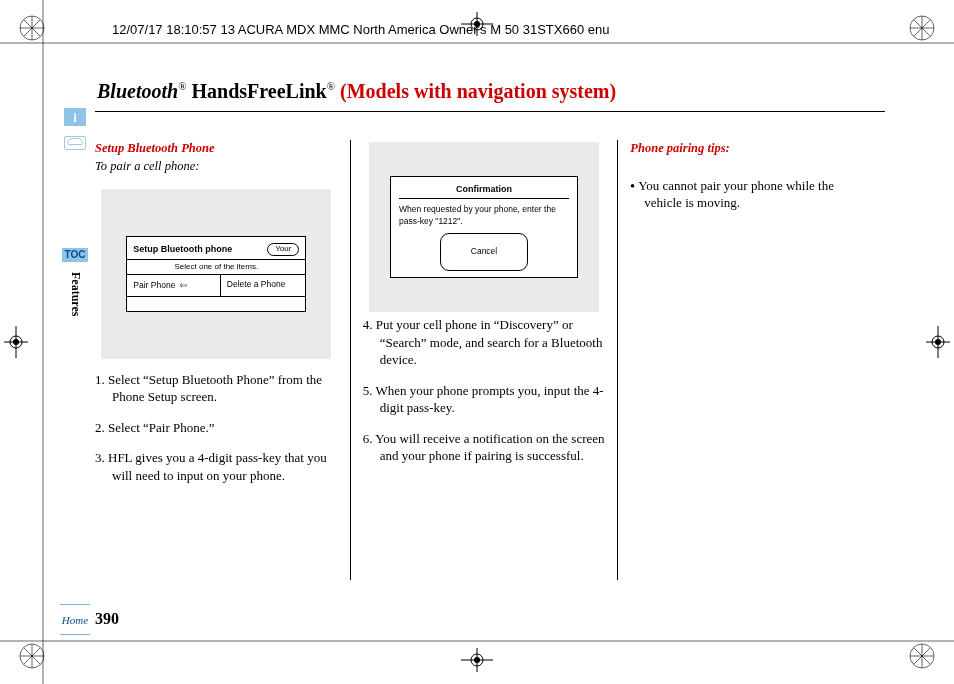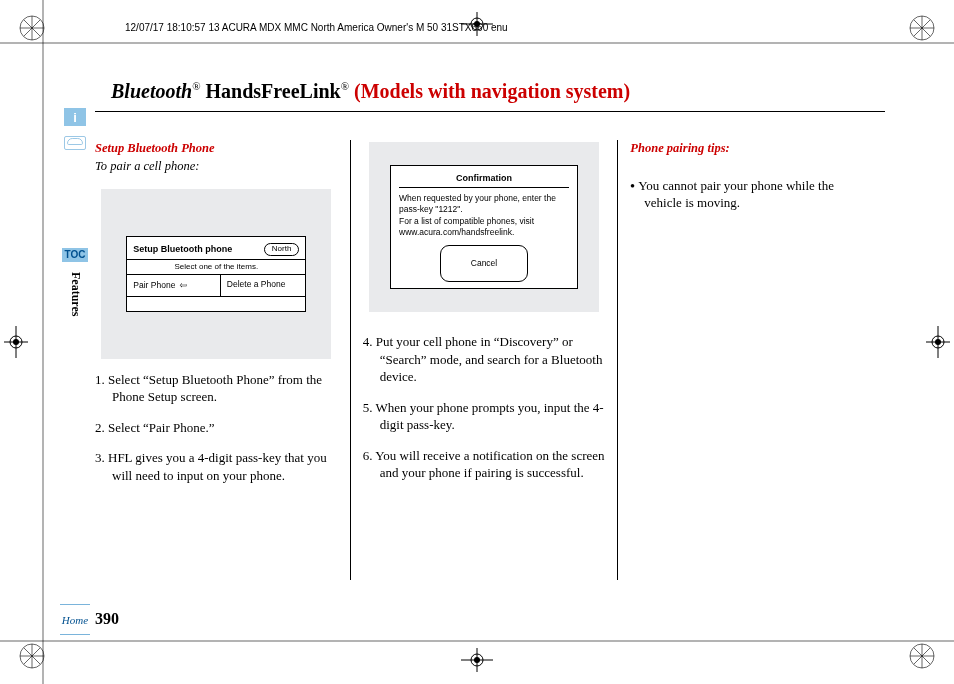--- a/index.html
+++ b/index.html
@@ -22,36 +22,36 @@
     transform: translateX(-50%);
   }
   .side-reg {
     position: absolute;
     top: 50%;
     transform: translateY(-50%);
   }
   .header-meta {
     position: absolute;
     top: 22px;
-    left: 125px;
-    font-size: 10px;
+    left: 112px;
+    font-size: 13px;
     font-family: Arial, sans-serif;
     color: #000;
   }
   .page {
     position: absolute;
     top: 80px;
     left: 95px;
     width: 790px;
   }
   .title {
     font-size: 20px;
     font-weight: bold;
     margin-bottom: 8px;
-    margin-left: 16px;
+    margin-left: 2px;
   }
   .title .bt-word { font-style: italic; }
   .title .reg { font-size: 11px; vertical-align: super; font-weight: normal; }
   .title .model-part { color: #c00; }
   .title-rule {
     border: none;
     border-top: 1px solid #000;
     margin-bottom: 28px;
   }
   .left-icons {
@@ -341,46 +341,45 @@
   <div class="columns">
 
     <div class="col" style="padding-left:0">
       <div class="red-heading">Setup Bluetooth Phone</div>
       <div class="sub-line">To pair a cell phone:</div>
 
       <div class="screen-shot">
         <div class="screen-inner">
           <div class="scr-title-row">
             <span class="scr-title">Setup Bluetooth phone</span>
-            <span class="pill">North</span>
+            <span class="pill">Your</span>
           </div>
           <div class="scr-sub">Select one of the items.</div>
           <div class="scr-grid">
             <div class="scr-row">
               <div class="scr-cell"><span>Pair Phone</span><span class="scr-cursor">⇦</span></div>
               <div class="scr-cell">Delete a Phone</div>
             </div>
           </div>
         </div>
       </div>
 
       <ol class="steps">
         <li>Select “Setup Bluetooth Phone” from the Phone Setup screen.</li>
         <li>Select “Pair Phone.”</li>
         <li>HFL gives you a 4-digit pass-key that you will need to input on your phone.</li>
       </ol>
     </div>
 
     <div class="col">
-      <div class="screen-shot screen-shot2" style="margin-top:2px;margin-bottom:21px">
+      <div class="screen-shot screen-shot2" style="margin-top:2px;margin-bottom:4px">
         <div class="screen-inner">
           <div class="scr-conf-title">Confirmation</div>
           <div class="scr-body">
             <div>When requested by your phone, enter the pass-key "1212".</div>
-            <div>For a list of compatible phones, visit www.acura.com/handsfreelink.</div>
           </div>
           <div class="scr-cancel">Cancel</div>
         </div>
       </div>
 
       <ol class="steps" start="4" style="counter-reset: st 3">
         <li>Put your cell phone in “Discovery” or “Search” mode, and search for a Bluetooth device.</li>
         <li>When your phone prompts you, input the 4-digit pass-key.</li>
         <li>You will receive a notification on the screen and your phone if pairing is successful.</li>
       </ol>

